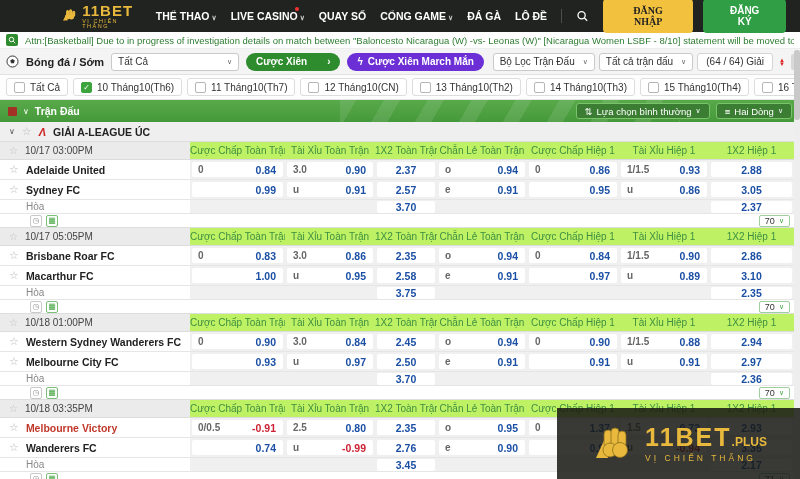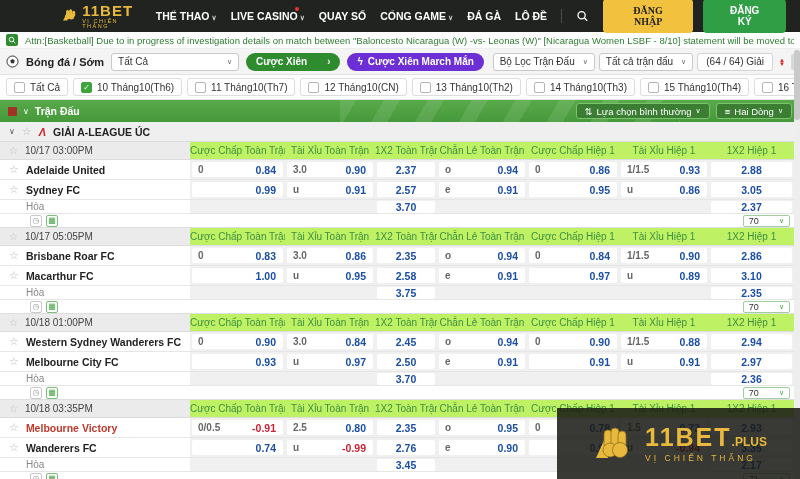--- a/index.html
+++ b/index.html
@@ -78,21 +78,21 @@
   .odds.center { width:100%; text-align:center; padding:0; }
   .odds.neg { color:#cc2233; }
   .draw-row { height:14px; background:#f0f0f0; border-bottom:1px solid #e6e6e6; }
   .draw-row .namecol { background:#fff; }
   .draw-lbl { font-size:10px; color:#888; padding-left:17px; }
   .draw-row .cell { height:12px; }
   .ph { flex:none; }
   .tools-row { height:14px; background:#fff; border-bottom:1px solid #dedede; display:flex; align-items:center; gap:4px; padding-left:30px; }
   .tool { width:12px; height:12px; border:1px solid #c9c9c9; border-radius:2px; display:flex; align-items:center; justify-content:center; font-size:8px; color:#999; cursor:pointer; background:#fff; }
   .tool.green { border-color:#7bbf7b; color:#3da33d; }
-  .more-dd { margin-left:auto; margin-right:10px; border:1px solid #9fcf9f; border-radius:2px; background:#fff; height:12px; display:flex; align-items:center; gap:20px; font-size:9px; color:#333; padding:0 5px; cursor:pointer; }
+  .more-dd { margin-left:auto; margin-right:10px; border:1px solid #9fcf9f; border-radius:2px; background:#fff; height:12px; display:flex; align-items:center; gap:4px; font-size:9px; color:#333; padding:0 5px; cursor:pointer; }
   .more-dd .caret { color:#3da33d; font-size:7px; }
 
   
   .watermark { position:absolute; right:0; bottom:0; width:243px; height:71px; background:rgba(24,24,20,0.86); display:flex; align-items:center; justify-content:center; gap:7px; z-index:5; }
   .wm-txt { display:flex; flex-direction:column; line-height:1; }
   .wm-row { display:flex; align-items:baseline; }
   .wm-title { color:#e8b93c; font-size:25px; font-weight:900; letter-spacing:2px; }
   .wm-plus { color:#e8b93c; font-size:12px; font-weight:bold; }
   .wm-tag { color:#e8b93c; font-size:8.5px; letter-spacing:3px; margin-top:4px; }
 
@@ -709,21 +709,21 @@
         </span>
       <span class="colwrap c4">
           <span class="cell">
             <span class="hdp">o</span>
             <span class="odds">0.95</span>
           </span>
         </span>
       <span class="colwrap c5">
           <span class="cell">
             <span class="hdp">0</span>
-            <span class="odds">0.78</span>
+            <span class="odds">1.37</span>
           </span>
         </span>
       <span class="colwrap c6">
           <span class="cell">
             <span class="hdp">1.5</span>
             <span class="odds">0.73</span>
           </span>
         </span>
       <span class="colwrap c7">
           <span class="cell">

